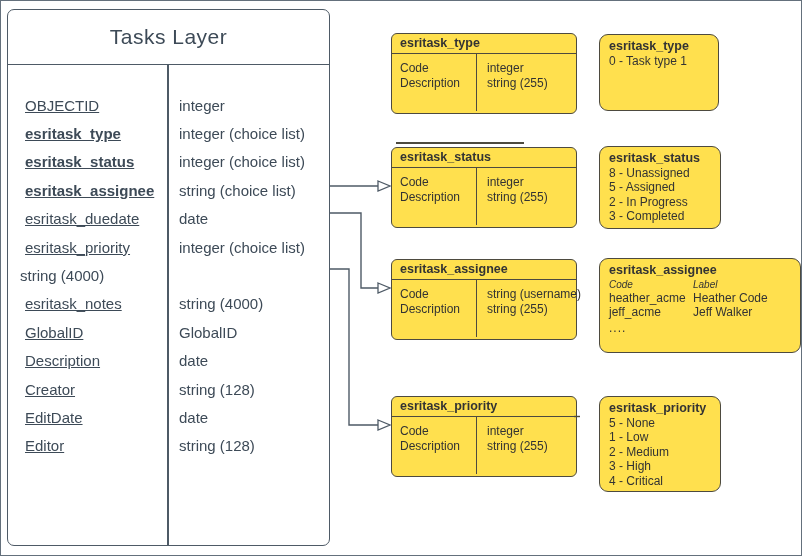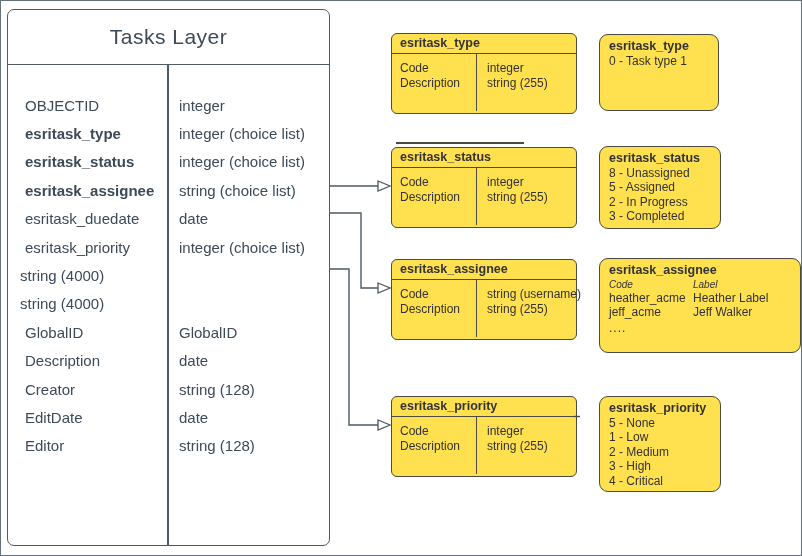--- a/index.html
+++ b/index.html
@@ -15,21 +15,21 @@
     background:#fff; border:1.6px solid #4e5a66; border-radius:7px; box-sizing:border-box;
   }
   .tasks-title {
     height:54px; border-bottom:1.6px solid #4e5a66;
     display:flex; align-items:center; justify-content:center;
     font-size:21px; color:#3d4a57; letter-spacing:.5px;
   }
   .col-divider { position:absolute; top:54px; bottom:0; left:159px; width:1.6px; background:#4e5a66; }
   .tasks-rows { position:absolute; top:81px; left:0; right:0; }
   .trow { display:flex; height:28.4px; align-items:center; font-size:15px; color:#3d4a57; }
-  .trow .fname { width:159px; padding-left:17px; box-sizing:border-box; white-space:nowrap; }
+  .trow .fname { width:159px; padding-left:17px; box-sizing:border-box; white-space:nowrap;text-decoration:underline; }
   .trow .ftype { padding-left:12px; white-space:nowrap; }
   .trow.bold .fname { font-weight:bold; }
 
   
   .domain-box {
     position:absolute; left:390px; width:186px; height:81px;
     background:#ffe04e; border:1.6px solid #4d4a3f; border-radius:6px;
     box-sizing:border-box; color:#333;
   }
   .dheader {
@@ -89,20 +89,21 @@
           <span class="ftype">date</span>
         </div>
       <div class="trow">
           <span class="fname">esritask_priority</span>
           <span class="ftype">integer (choice list)</span>
         </div>
       <div class="trow">
           <span class="ftype">string (4000)</span>
         </div>
       <div class="trow">
+          <span class="fname">esritask_notes</span>
           <span class="ftype">string (4000)</span>
         </div>
       <div class="trow">
           <span class="fname">GlobalID</span>
           <span class="ftype">GlobalID</span>
         </div>
       <div class="trow">
           <span class="fname">Description</span>
           <span class="ftype">date</span>
         </div>
@@ -195,21 +196,21 @@
   </div>
 
   <div class="value-box vb-assignee">
     <div class="vtitle">esritask_assignee</div>
     <div class="acols ahead">
       <span>Code</span>
       <span>Label</span>
     </div>
     <div class="acols">
       <span>heather_acme</span>
-      <span>Heather Label</span>
+      <span>Heather Code</span>
     </div>
     <div class="acols">
       <span>jeff_acme</span>
       <span>Jeff Walker</span>
     </div>
     <div class="amore">....</div>
   </div>
 
   <div class="value-box vb-priority">
     <div class="vtitle">esritask_priority</div>

